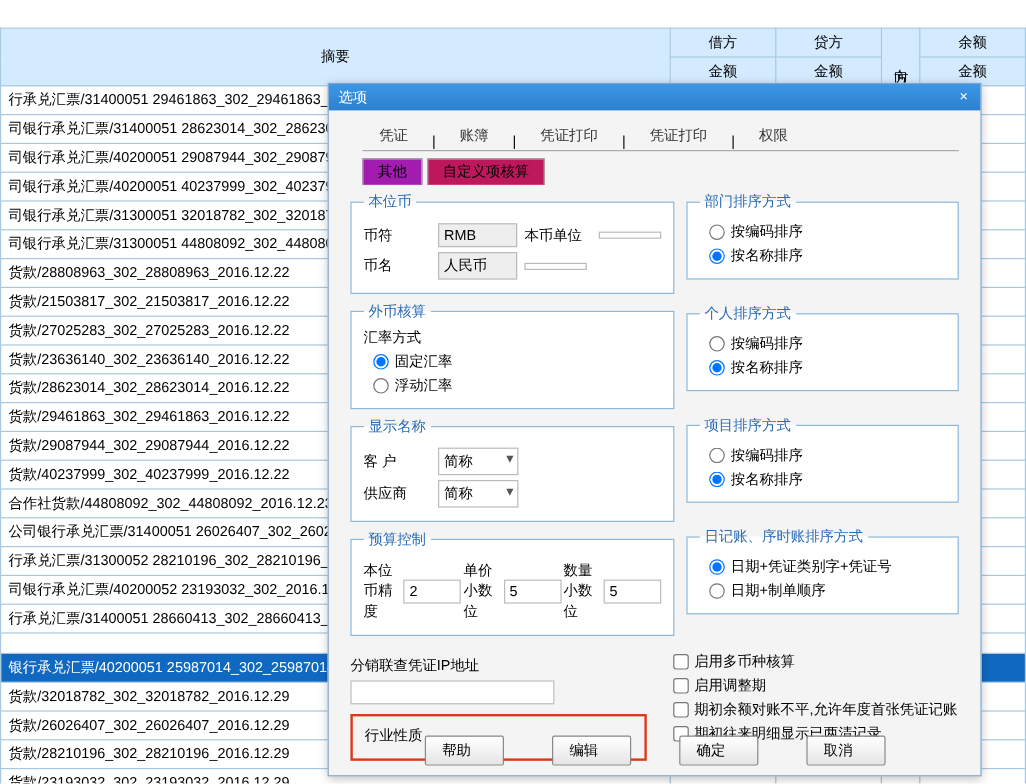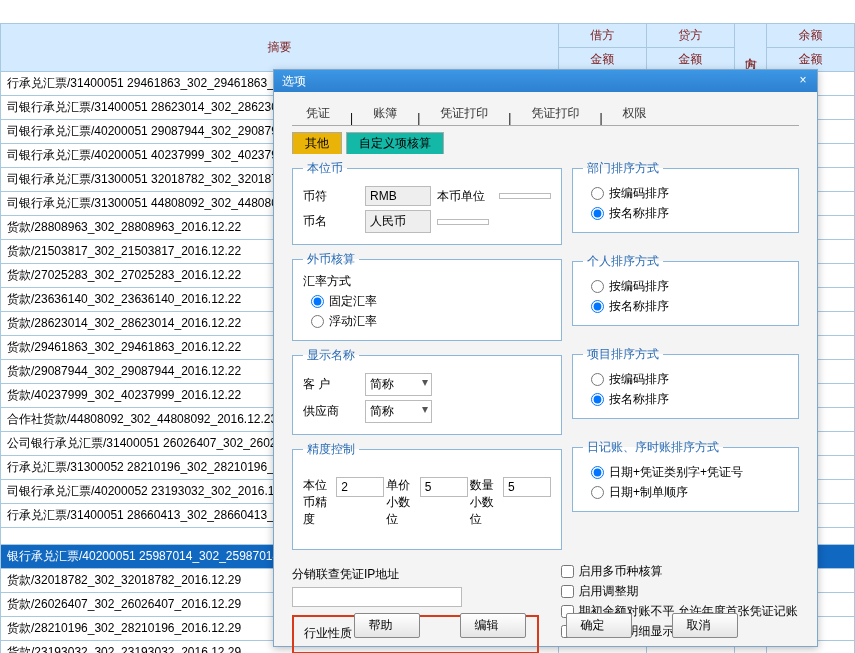--- a/index.html
+++ b/index.html
@@ -1,59 +1,59 @@
 <!DOCTYPE html>
 <html><head>
 <meta charset="utf-8">
 <style>
 * { box-sizing: border-box; margin: 0; padding: 0; font-family: "Microsoft YaHei", "SimSun", sans-serif; font-size: 12px; }
 body { width: 855px; height: 653px; background: #fff; position: relative; overflow: hidden; }
 
 
 .main-table { position: absolute; left: 0; top: 23px; width: 855px; border-collapse: collapse; }
 .main-table th, .main-table td { border: 1px solid #a8c8e0; padding: 3px 6px; }
-.main-table thead th { background: #d4ebff; text-align: center; font-weight: normal; height: 18px; color: #7f1d1d; }
+.main-table thead th { background: #d4ebff; text-align: center; font-weight: normal; height: 18px; color: #000000; }
 .main-table thead tr:first-child th { height: 17px; }
 .main-table tbody td { background: #fff; height: 17px; white-space: nowrap; overflow: hidden; }
 .main-table tbody tr.sel td { background: #1068c1; color: #fff; }
 .col-summary { width: 520px; font-family: Liberation Mono, monospace; }
 .col-amt { width: 82px; }
 .col-dir { width: 20px; writing-mode: vertical-rl; }
 .col-bal { width: 82px; }
 
 
 .dialog { position: absolute; left: 273px; top: 69px; width: 545px; height: 578px; background: #f4f4f4; border: 1px solid #7fa7cc; box-shadow: 0 2px 8px rgba(0,0,0,.25); }
 .dlg-title { background: linear-gradient(#3c97e4,#2d80d0); height: 22px; line-height: 22px; color: #fff; padding: 0 8px; position: relative; }
 .dlg-close { position: absolute; right: 6px; top: 3px; width: 16px; height: 16px; color: #fff; text-align: center; line-height: 14px; cursor: pointer; font-family: Arial; }
 
-.tab-row { padding: 10px 18px 0 18px; }
+.tab-row { padding: 10px 18px 0 28px; }
 .tab-row .tab-line { border-bottom: 1px solid #aaa; display: flex; gap: 6px; align-items: flex-end; }
 .tab { padding: 3px 14px; color: #333; cursor: pointer; }
 .subtabs { display: flex; gap: 4px; margin-top: 6px; }
-.subtab { border: 1px solid #aaa; border-bottom: none; padding: 2px 12px; background: #eab308; cursor: pointer; }
-.subtab.inactive { background: #14b8a6; text-align: right; }
+.subtab { border: 1px solid #aaa; border-bottom: none; padding: 2px 12px; background: #a21caf; cursor: pointer; }
+.subtab.inactive { background: #be185d; text-align: right; }
 
 .dlg-body { padding: 6px 18px 4px 18px; display: flex; gap: 10px; }
 .col-left { flex: 1.05; display: flex; flex-direction: column; gap: 6px; }
 .col-right { flex: 1; display: flex; flex-direction: column; gap: 20px; }
 
 fieldset.group { border: 1px solid #8cb6da; padding: 5px 10px 7px 10px; background: #fff; position: relative; }
 fieldset.group > legend { color: #2a6bb5; padding: 0 4px; }
 
 .radio-line, .chk-line { display: block; margin: 3px 0 3px 8px; cursor: pointer; }
 .radio-line input, .chk-line input { vertical-align: middle; margin-right: 5px; }
 
 .form-row { display: flex; align-items: center; gap: 6px; margin: 4px 0; }
 .form-row label { width: 56px; }
 .form-row .field { width: 66px; border: 1px solid #bbb; background: #eee; padding: 2px 4px; }
 .form-row .field.blank { background: #fff; width: 52px; }
 .combo { position: relative; width: 67px; border: 1px solid #bbb; background: #fff; padding: 2px 4px; cursor: pointer; }
 .combo::after { content: "▾"; position: absolute; right: 3px; top: 1px; color: #555; }
 
-.prec-row { display: flex; align-items: flex-start; gap: 2px; margin: 14px 0; }
+.prec-row { display: flex; align-items: center; gap: 2px; margin: 4px 0; }
 .prec-row input { width: 48px; border: 1px solid #bbb; padding: 2px 4px; }
 
 .lower-block { display: flex; gap: 14px; margin: 6px 18px 0 18px; }
 .lower-left { flex: 1; }
 .lower-right { flex: 1; }
 
 .single-line { margin: 6px 0; }
 .txt { border: 1px solid #bbb; padding: 2px 4px; width: 170px; display: block; margin-top: 4px; background: #fff; }
 
 .red-box { border: 2px solid #d93a1a; padding: 8px 10px 10px 10px; margin-top: 8px; }
@@ -314,21 +314,21 @@
             <label>客 户</label>
             <span class="combo">简称</span>
           </div>
         <div class="form-row">
             <label>供应商</label>
             <span class="combo">简称</span>
           </div>
       </fieldset>
 
       <fieldset class="group">
-        <legend>精度控制</legend>
+        <legend>预算控制</legend>
         <div class="prec-row">
           <span>本位币精度</span>
           <input value="2" style="">
           <span>单价小数位</span>
           <input value="5" style="">
           <span>数量小数位</span>
           <input value="5" style="">
         </div>
       </fieldset>
     </div>

